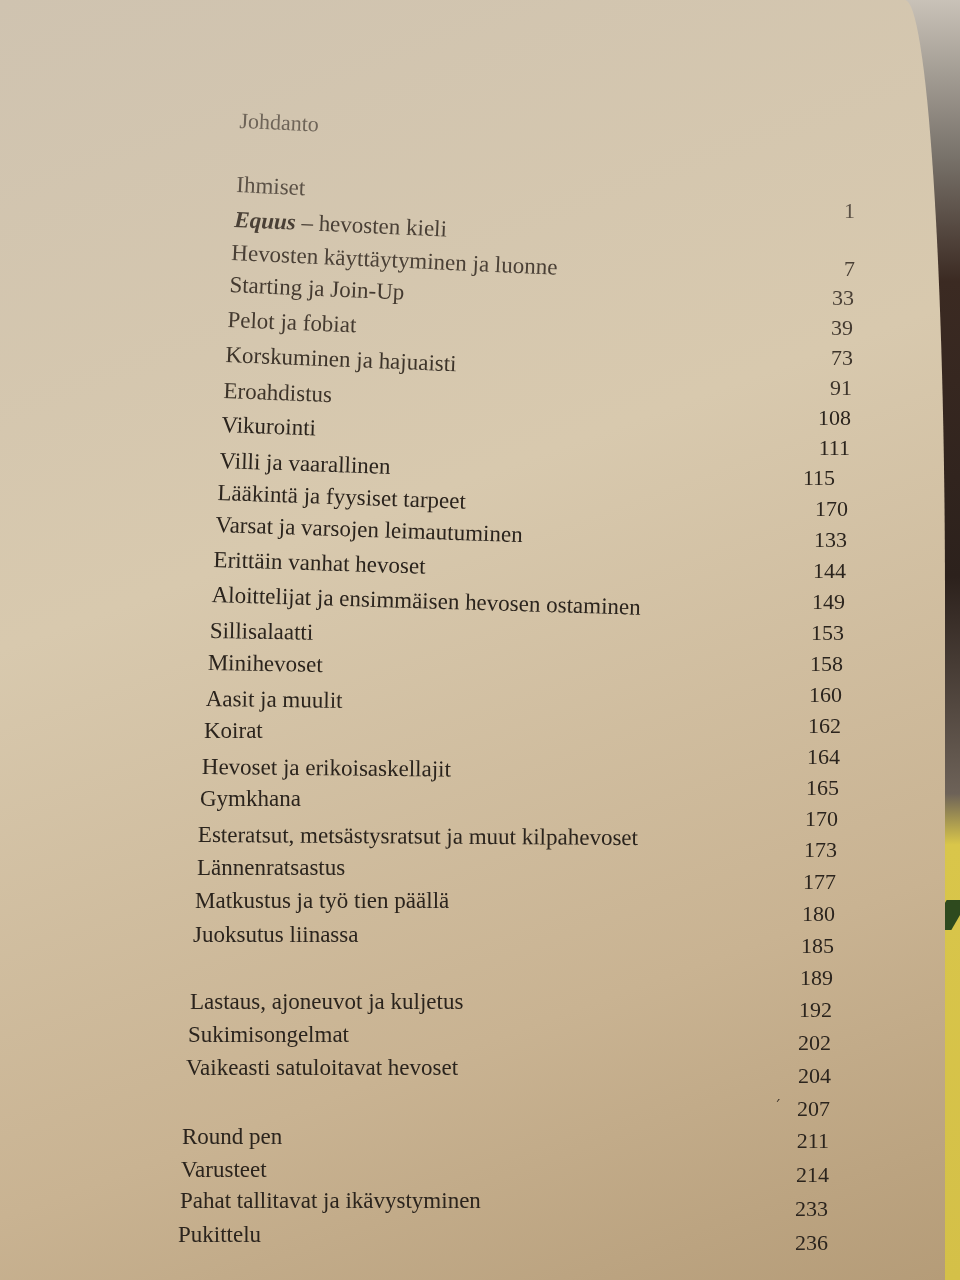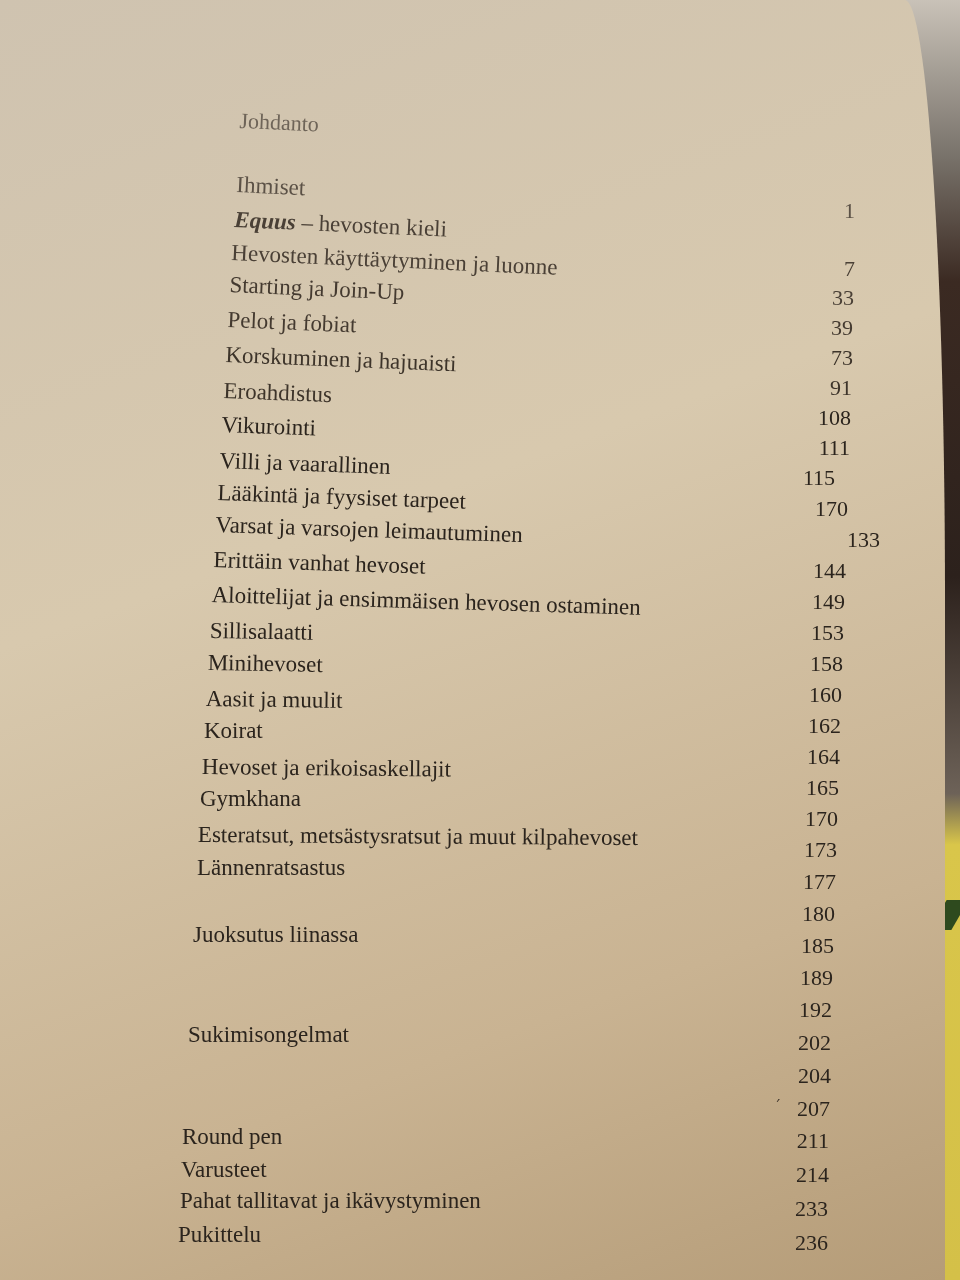--- a/index.html
+++ b/index.html
@@ -44,40 +44,43 @@
   <div class="row" style="left:214px;top:547px;transform:rotate(1.8deg);transform-origin:left top;">Erittäin vanhat hevoset</div>
   <div class="row" style="left:212px;top:582px;transform:rotate(1.7deg);transform-origin:left top;">Aloittelijat ja ensimmäisen hevosen ostaminen</div>
   <div class="row" style="left:210px;top:618px;transform:rotate(1deg);transform-origin:left top;">Sillisalaatti</div>
   <div class="row" style="left:208px;top:650px;transform:rotate(1deg);transform-origin:left top;">Minihevoset</div>
   <div class="row" style="left:206px;top:686px;transform:rotate(0.8deg);transform-origin:left top;">Aasit ja muulit</div>
   <div class="row" style="left:204px;top:718px;">Koirat</div>
   <div class="row" style="left:202px;top:754px;transform:rotate(0.6deg);transform-origin:left top;">Hevoset ja erikoisaskellajit</div>
   <div class="row" style="left:200px;top:786px;">Gymkhana</div>
   <div class="row" style="left:198px;top:822px;transform:rotate(0.4deg);transform-origin:left top;">Esteratsut, metsästysratsut ja muut kilpahevoset</div>
   <div class="row" style="left:197px;top:855px;">Lännenratsastus</div>
+  <div class="row" style="left:195px;top:888px;">Matkustus ja työ tien päällä</div>
   <div class="row" style="left:193px;top:922px;">Juoksutus liinassa</div>
+  <div class="row" style="left:190px;top:989px;">Lastaus, ajoneuvot ja kuljetus</div>
   <div class="row" style="left:188px;top:1022px;">Sukimisongelmat</div>
+  <div class="row" style="left:186px;top:1055px;">Vaikeasti satuloitavat hevoset</div>
   <div class="row" style="left:182px;top:1124px;">Round pen</div>
   <div class="row" style="left:181px;top:1157px;">Varusteet</div>
   <div class="row" style="left:180px;top:1188px;">Pahat tallitavat ja ikävystyminen</div>
   <div class="row" style="left:178px;top:1222px;">Pukittelu</div>
 
   <span class="tick">´</span>
 
   <div class="num" style="left:795px;top:198px;color:#5b5146;">1</div>
   <div class="num" style="left:795px;top:256px;color:#4a4036;">7</div>
   <div class="num" style="left:794px;top:285px;color:#4a4036;">33</div>
   <div class="num" style="left:793px;top:315px;color:#443a30;">39</div>
   <div class="num" style="left:793px;top:345px;color:#3d342a;">73</div>
   <div class="num" style="left:792px;top:375px;color:#3d342a;">91</div>
   <div class="num" style="left:791px;top:405px;">108</div>
   <div class="num" style="left:790px;top:435px;">111</div>
   <div class="num" style="left:789px;top:465px;text-align:center;">115</div>
   <div class="num" style="left:788px;top:496px;">170</div>
-  <div class="num" style="left:820px;top:527px;">133</div>
+  <div class="num" style="left:787px;top:527px;">133</div>
   <div class="num" style="left:786px;top:558px;">144</div>
   <div class="num" style="left:785px;top:589px;">149</div>
   <div class="num" style="left:784px;top:620px;">153</div>
   <div class="num" style="left:783px;top:651px;">158</div>
   <div class="num" style="left:782px;top:682px;">160</div>
   <div class="num" style="left:781px;top:713px;">162</div>
   <div class="num" style="left:780px;top:744px;">164</div>
   <div class="num" style="left:779px;top:775px;">165</div>
   <div class="num" style="left:778px;top:806px;">170</div>
   <div class="num" style="left:777px;top:837px;">173</div>

